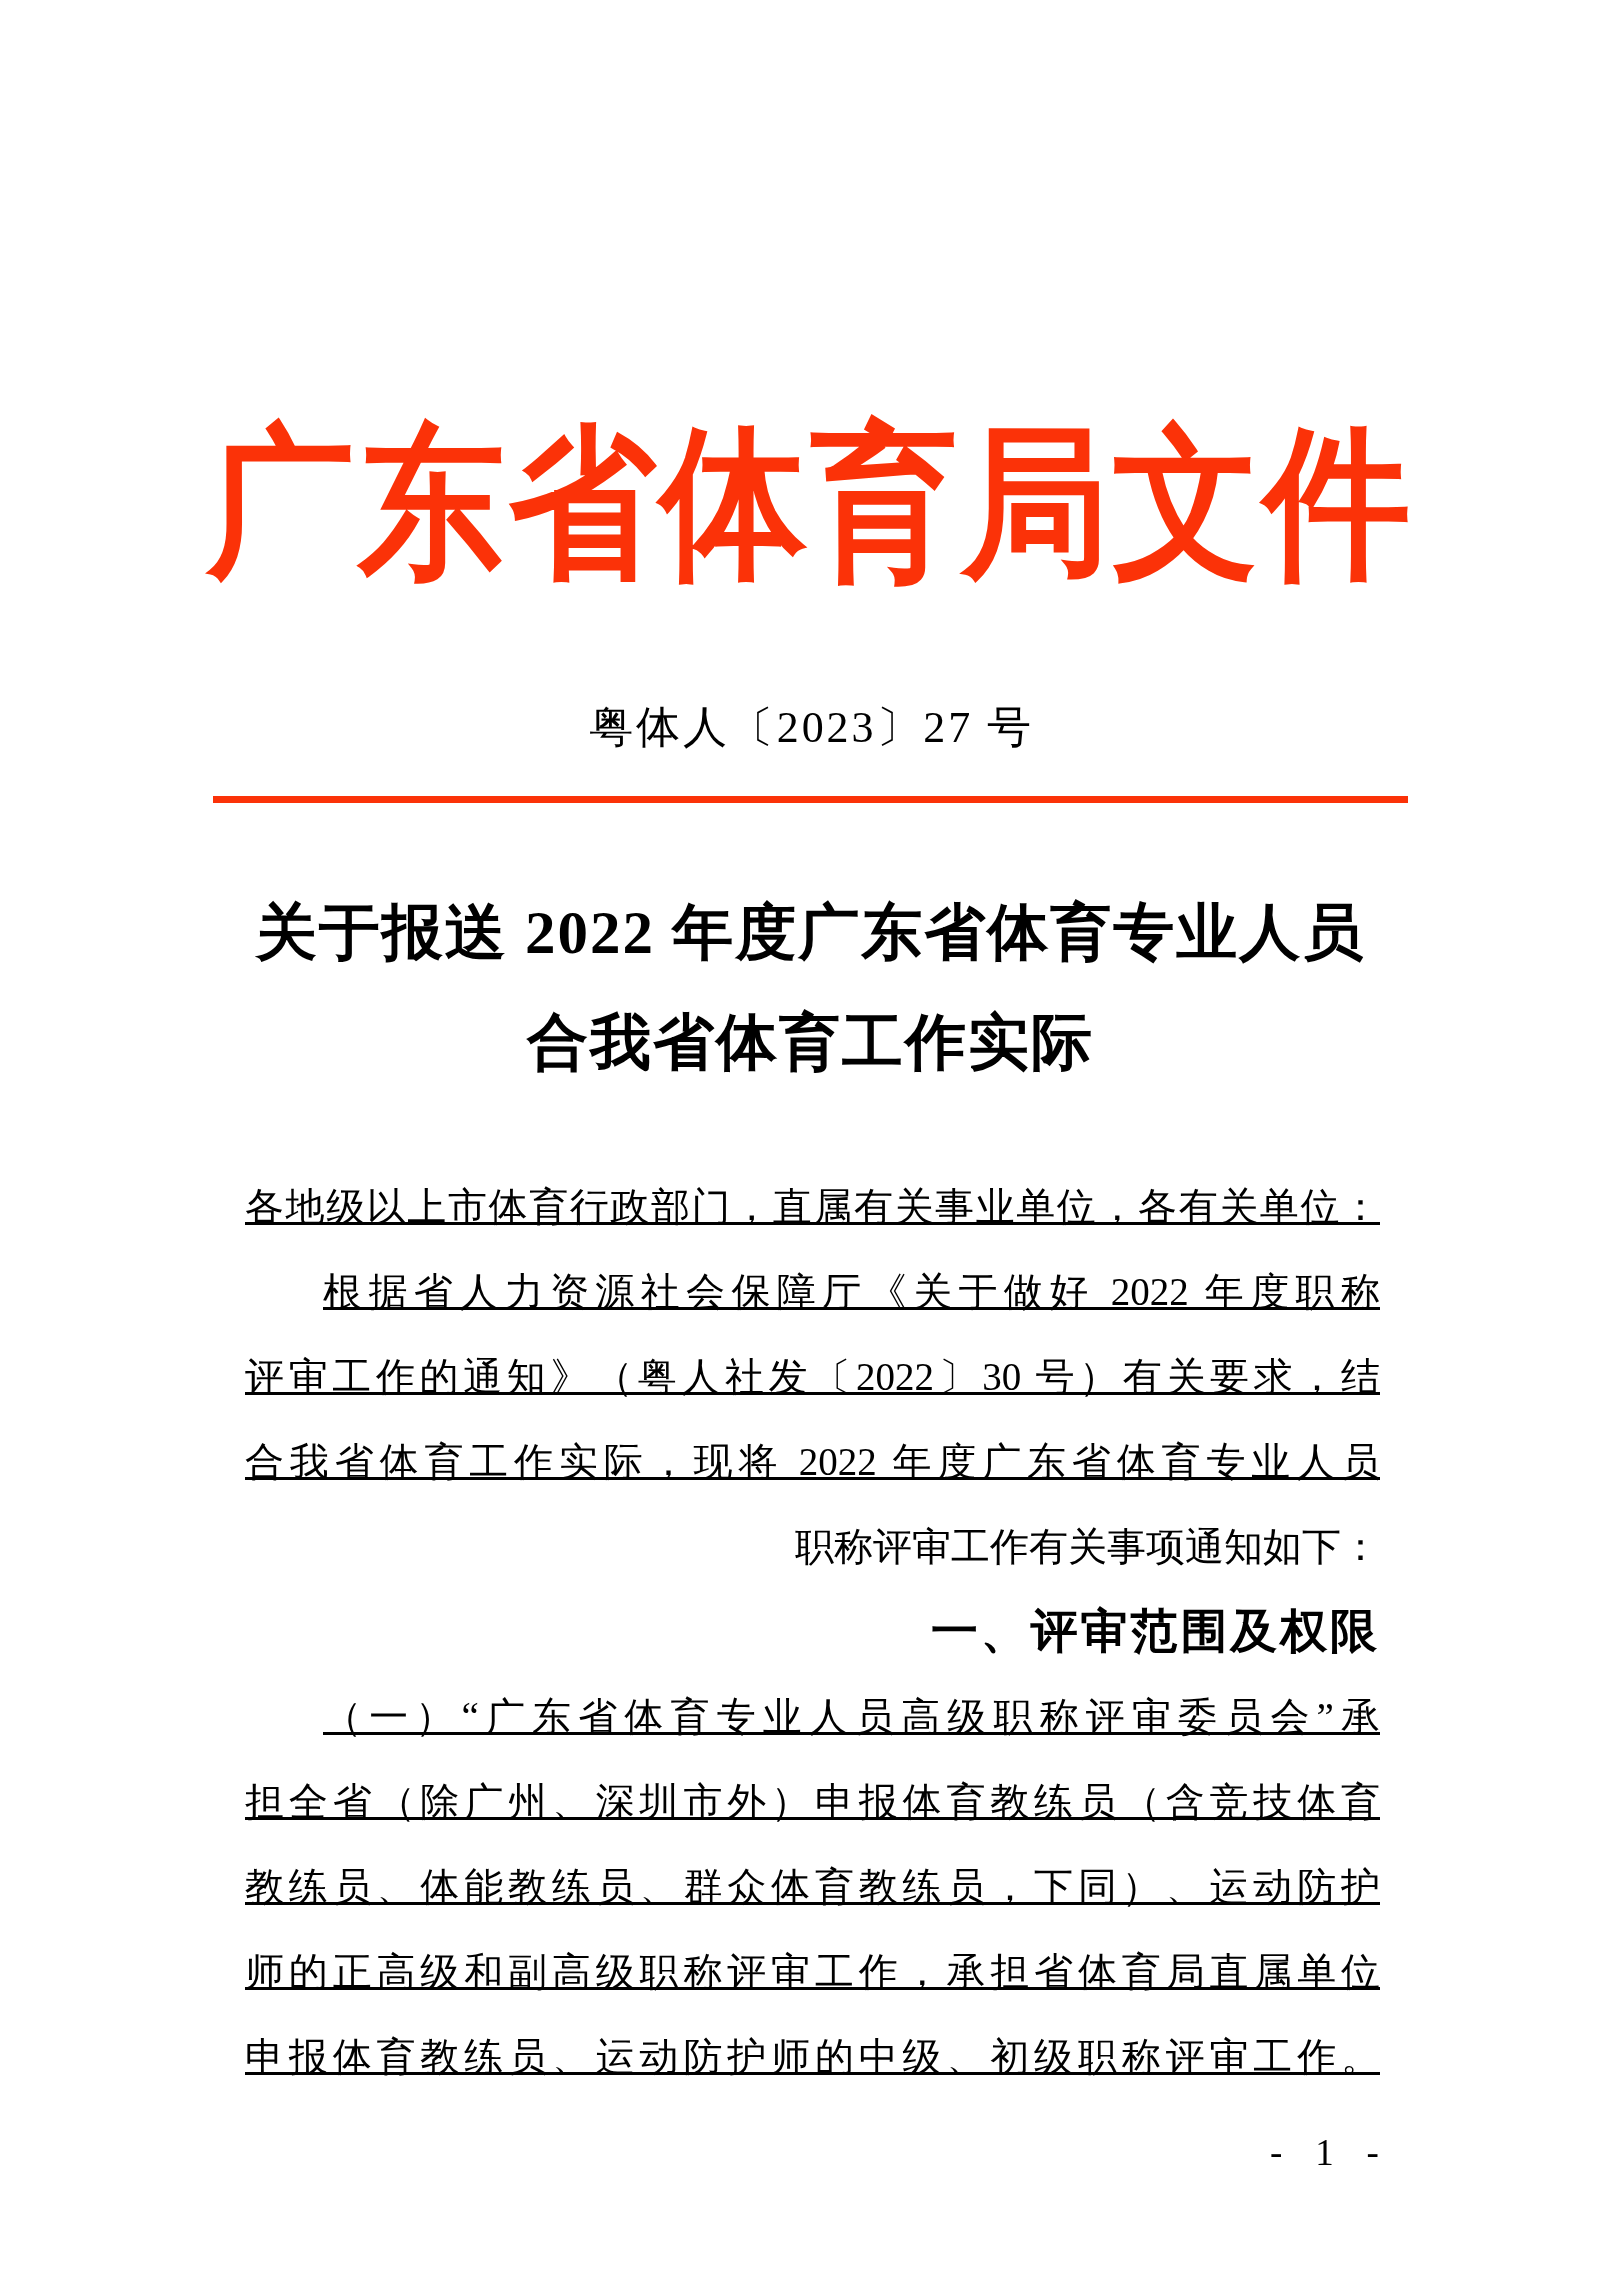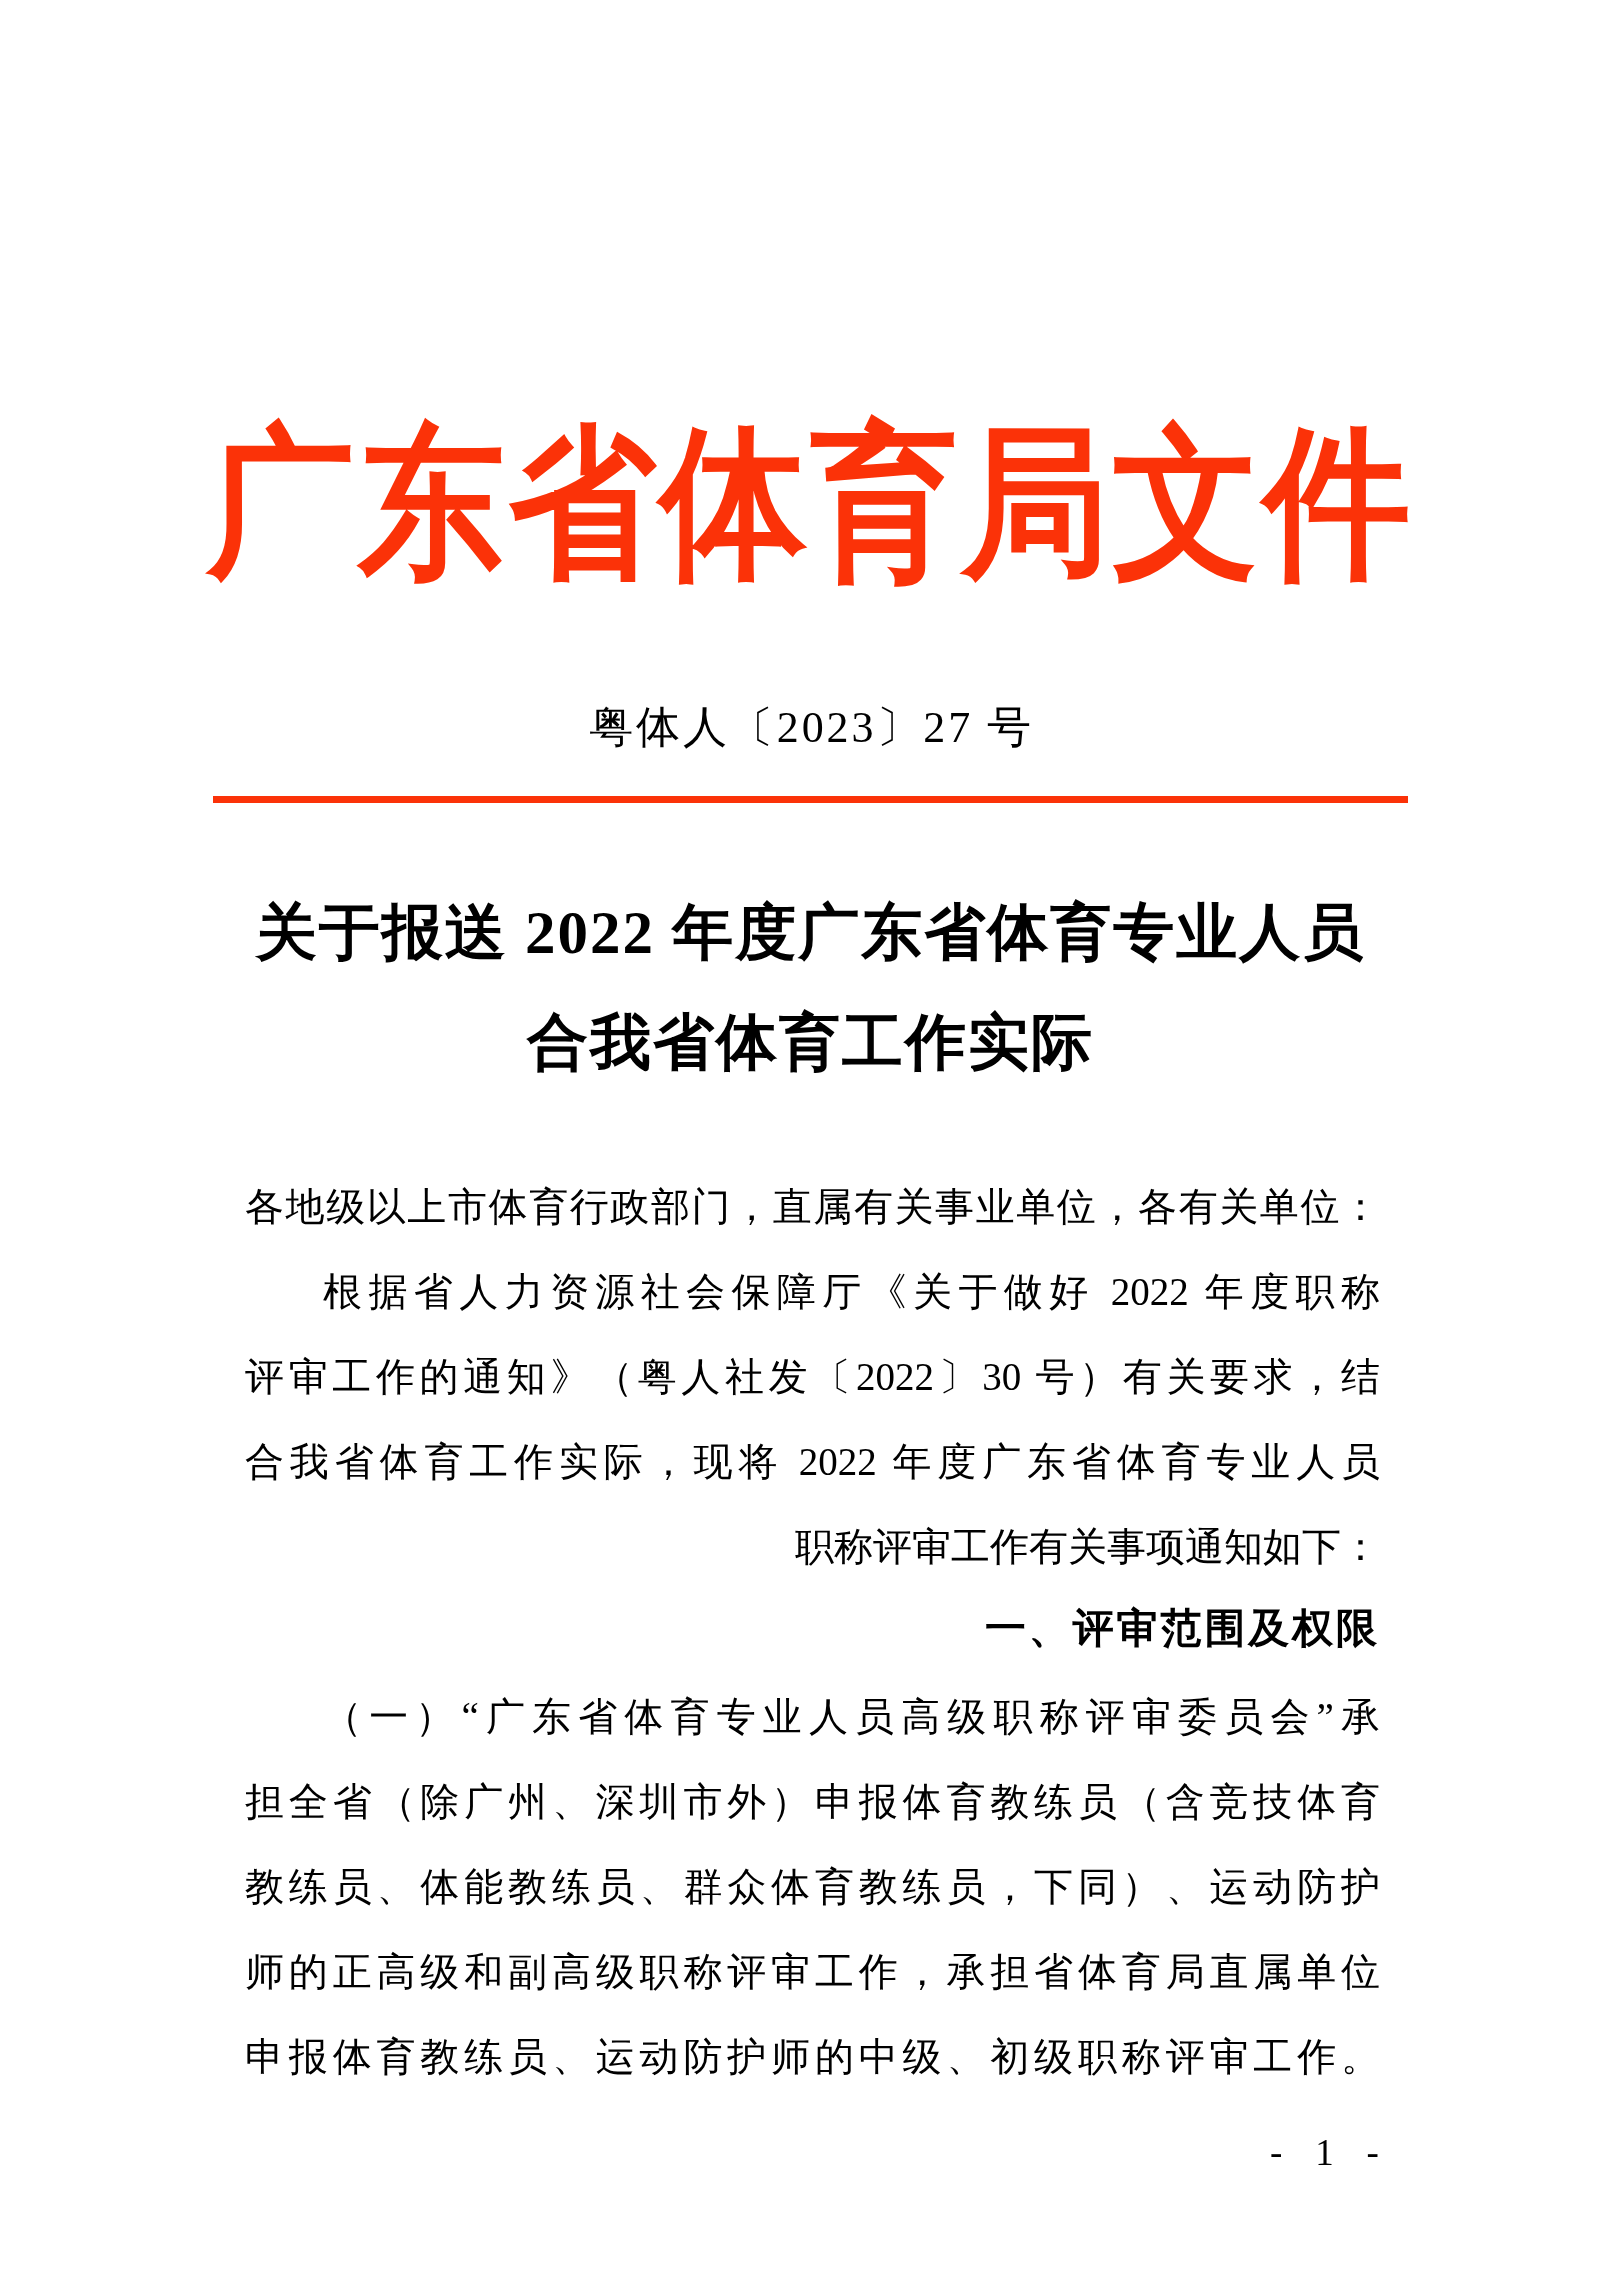--- a/index.html
+++ b/index.html
@@ -75,27 +75,28 @@
     height: 85px;
     line-height: 85px;
     white-space: nowrap;
     font-family: "Liberation Serif", "DejaVu Serif", serif;
     text-align: right;
   }
   .line.fill {
     white-space: normal;
     text-align: justify;
     text-align-last: justify;
+    text-decoration: underline;
   }
   .line.indent { text-indent: 78px; }
   .line.bold {
     font-weight: 700;
-    font-family: Liberation Mono, monospace;
+    font-family: Liberation Serif, serif;
     letter-spacing: 2.9px;
-    font-size: 41px;
+    font-size: 47px;
   }
   .page-number {
     position: absolute;
     top: 2131px;
     left: 1270px;
     font-size: 37px;
     line-height: 43px;
     letter-spacing: 5.9px;
     word-spacing: 11.8px;
     font-family: "Liberation Serif", "DejaVu Serif", serif;

